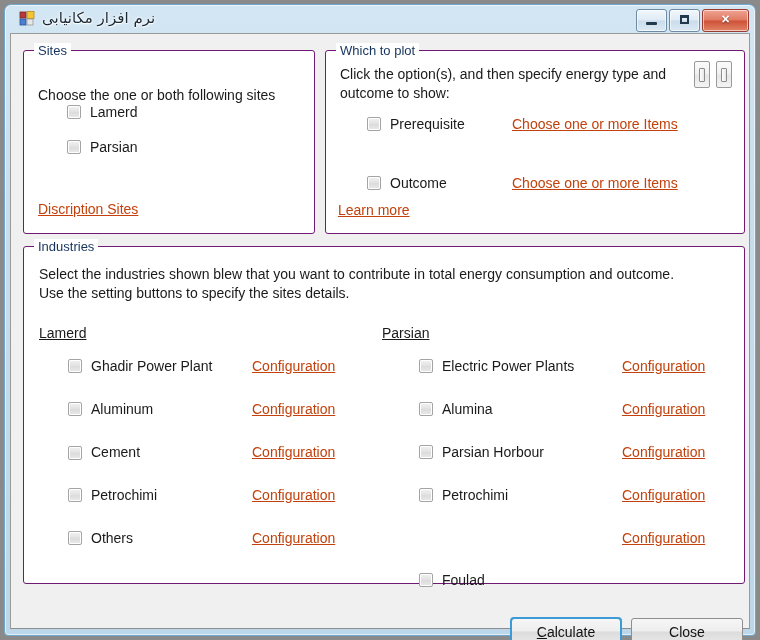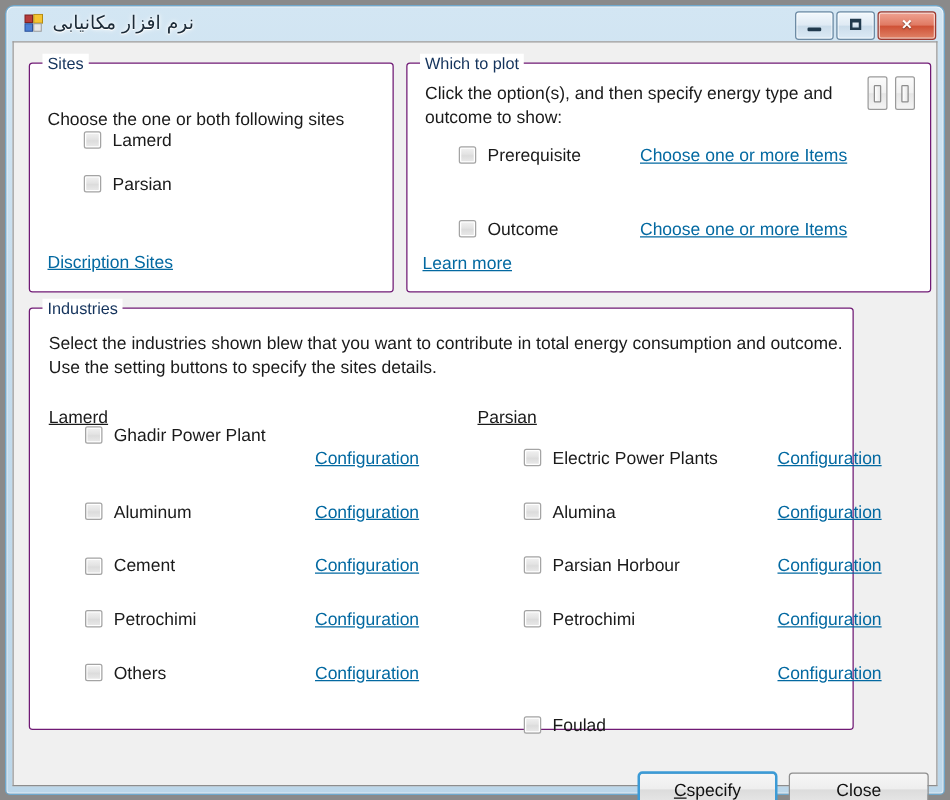--- a/index.html
+++ b/index.html
@@ -130,21 +130,21 @@
     left: 10px;
     background: #ffffff;
     padding: 0 4px;
     font-size: 13px;
     color: #14335c;
     white-space: nowrap;
   }
 
   #gb-sites   { left: 12px;  top: 16px;  width: 292px; height: 184px; }
   #gb-plot    { left: 314px; top: 16px;  width: 420px; height: 184px; }
-  #gb-inds    { left: 12px;  top: 212px; width: 660px; height: 338px; }
+  #gb-inds    { left: 12px;  top: 212px; width: 722px; height: 338px; }
 
   .body-text {
     font-size: 14px;
     color: #1a1a1a;
     line-height: 19px;
     white-space: nowrap;
   }
 
   
   .cb {
@@ -168,21 +168,21 @@
   }
   .cb-label {
     font-size: 14px;
     color: #1a1a1a;
     white-space: nowrap;
   }
 
   
   .link {
     font-size: 14px;
-    color: #0369a1;
+    color: #c2410c;
     text-decoration: underline;
     white-space: nowrap;
     cursor: pointer;
   }
   .heading-link {
     font-size: 14px;
     color: #1a1a1a;
     text-decoration: underline;
     white-space: nowrap;
     cursor: pointer;
@@ -313,21 +313,21 @@
 
     <div class="groupbox" id="gb-inds">
       <div class="gb-title">Industries</div>
 
       <div class="body-text" style="position:absolute; left:15px; top:18px;">Select the industries shown blew that you want to contribute in total energy consumption and outcome.</div>
       <div class="body-text" style="position:absolute; left:15px; top:37px;">Use the setting buttons to specify the sites details.</div>
 
       <div class="heading-link" style="position:absolute; left:15px; top:78px;">Lamerd</div>
       <div class="heading-link" style="position:absolute; left:358px; top:78px;">Parsian</div>
 
-      <div class="cb-row" style="left:44px; top:93px;">
+      <div class="cb-row" style="left:44px; top:111px;">
         <span class="cb"></span>
         <span class="cb-label">Ghadir Power Plant</span>
       </div>
       <div class="link" style="position:absolute; left:228px; top:111px;">Configuration</div>
 
       <div class="cb-row" style="left:44px; top:154px;">
         <span class="cb"></span>
         <span class="cb-label">Aluminum</span>
       </div>
       <div class="link" style="position:absolute; left:228px; top:154px;">Configuration</div>
@@ -375,18 +375,18 @@
       <div class="link" style="position:absolute; left:598px; top:240px;">Configuration</div>
 
       <div class="cb-row" style="left:395px; top:283px;margin-top:42px;">
         <span class="cb"></span>
         <span class="cb-label">Foulad</span>
       </div>
       <div class="link" style="position:absolute; left:598px; top:283px;">Configuration</div>
     </div>
 
     <div class="dlg-btn default" id="btn-calculate">
-      <span class="accel">C</span><span>specify</span>
+      <span class="accel">C</span><span>alculate</span>
     </div>
     <div class="dlg-btn" id="btn-close">Close</div>
 
   </div>
 </div>
 
 </body></html>

